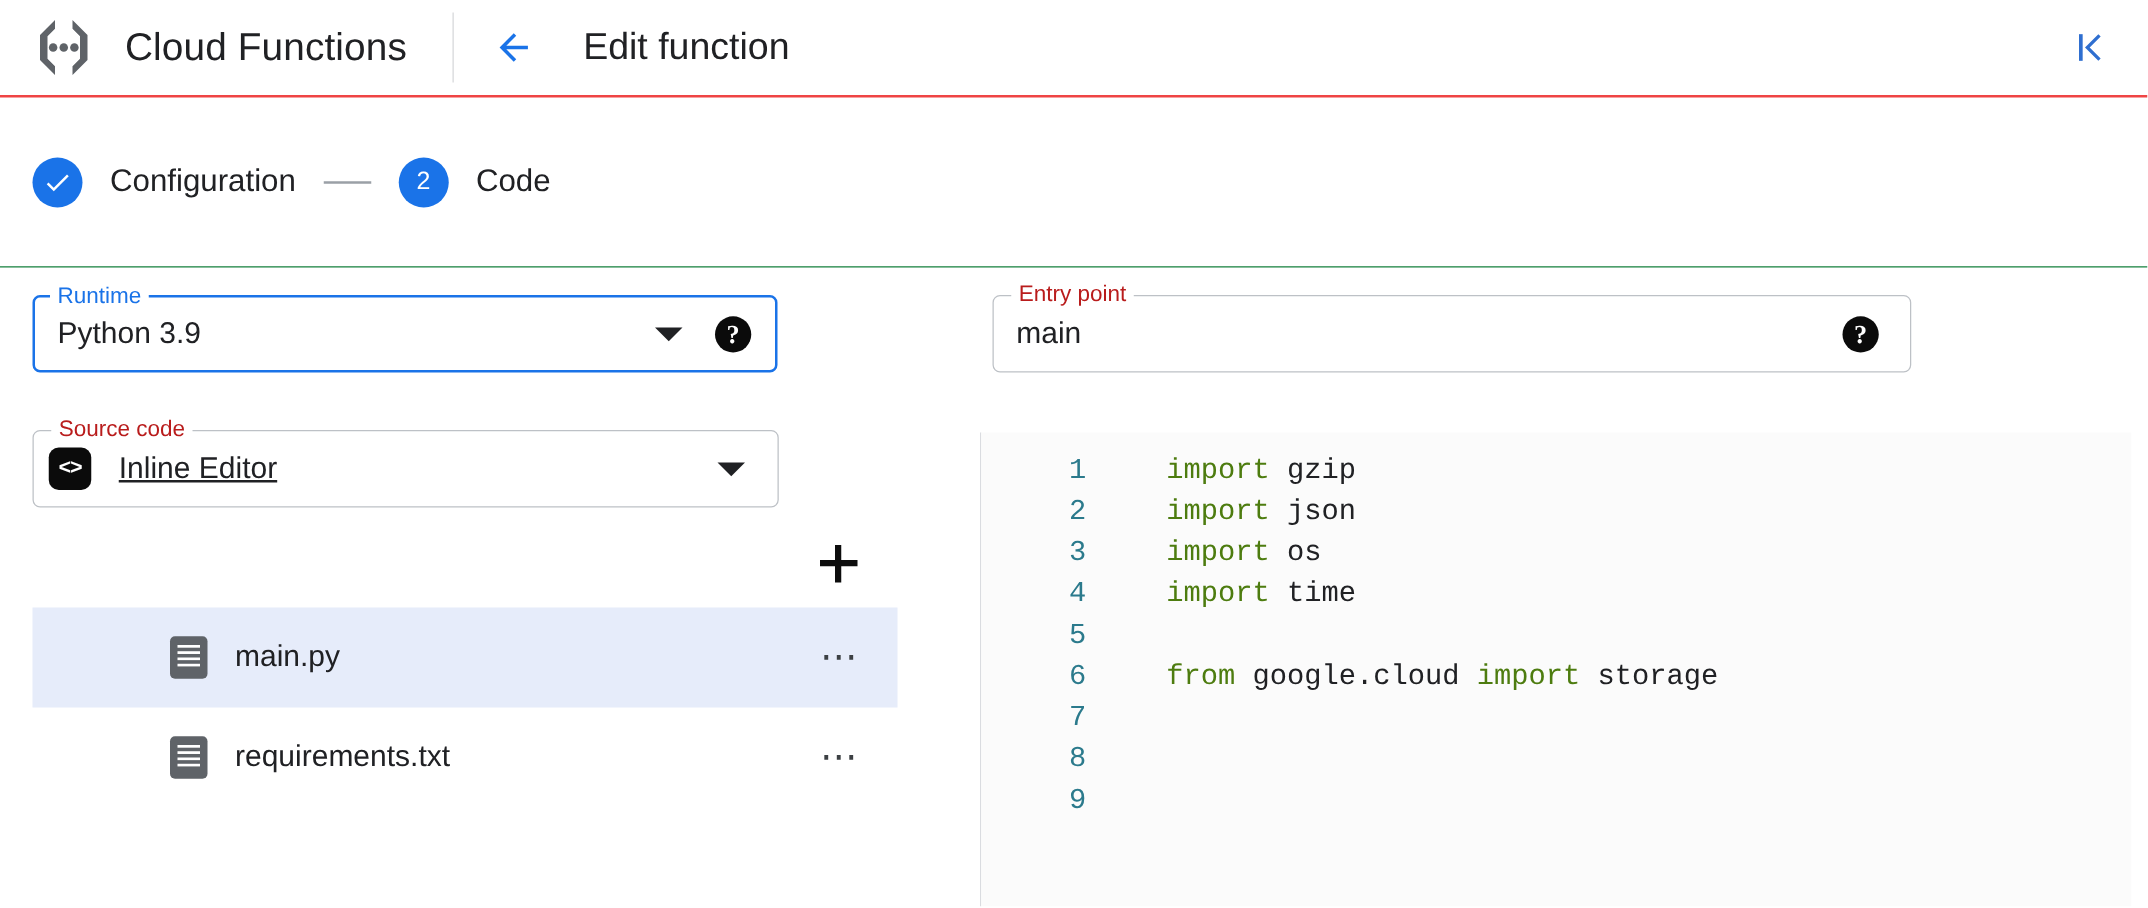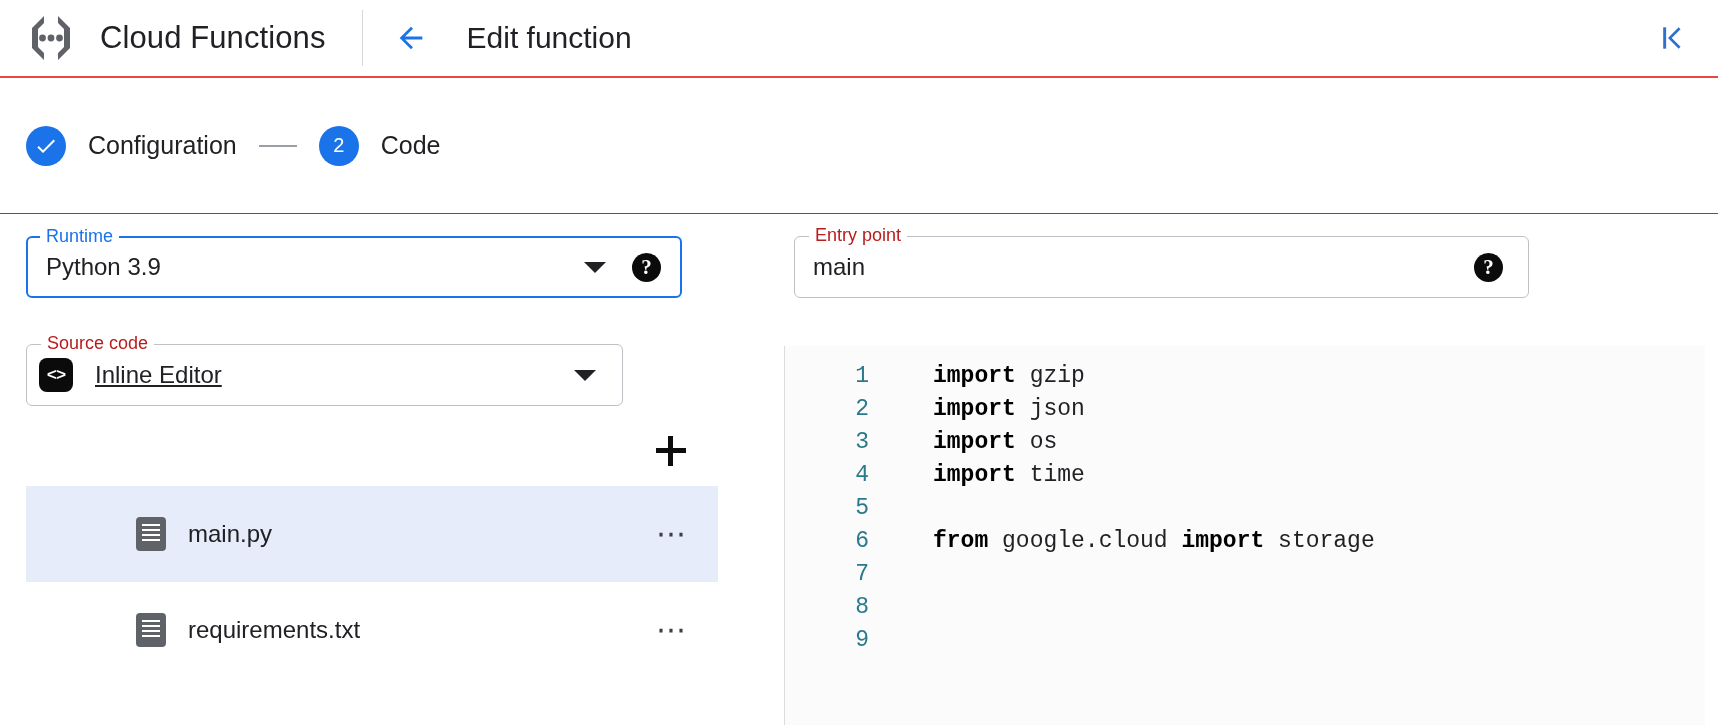--- a/index.html
+++ b/index.html
@@ -206,21 +206,21 @@
     justify-content: center;
     font-size: 17px;
     font-weight: 700;
     font-family: "Liberation Mono", monospace;
     flex: 0 0 auto;
     margin-left: 12px;
     letter-spacing: -1px;
   }
 
   
-  #runtime-field { left: 26px; top: 22px; width: 656px; height: 62px; }
+  #runtime-field { left: 26px; top: 22px; width: 596px; height: 62px; }
   #runtime-field .dropdown-arrow { margin-right: 26px; }
   #runtime-field .help-icon { margin-right: 19px; }
 
   #entrypoint-field { left: 10px; top: 22px; width: 735px; height: 62px; }
   #entrypoint-field .help-icon { margin-right: 25px; }
 
   #source-field { left: 26px; top: 130px; width: 597px; height: 62px; }
   #source-field .dropdown-arrow { margin-right: 26px; }
   #source-field .field-value { padding-left: 22px; }
 
@@ -247,21 +247,21 @@
   }
   .plus-icon::before { left: 0; top: 12px; width: 30px; height: 5px; }
   .plus-icon::after  { top: 0; left: 12px; height: 30px; width: 5px; }
 
   .file-list {
     position: absolute;
     left: 26px; top: 272px;
     width: 692px;
   }
   .file-row {
-    height: 96px;
+    height: 80px;
     display: flex;
     align-items: center;
     cursor: pointer;
     position: relative;
   }
   .file-row.selected { background: #e6ecfa; }
   .file-icon {
     width: 30px; height: 34px;
     border-radius: 4px;
     background: #5f6368;
@@ -314,21 +314,21 @@
   .ln {
     width: 92px;
     text-align: right;
     color: #2b7a8c;
     padding-right: 8px;
     flex: 0 0 auto;
     -webkit-user-select: none;
     user-select: none;
   }
   .code-text { padding-left: 56px; color: #202124; }
-  .kw  { color: #000000; font-weight: bold; }
+  .kw  { color: #4d7c0f; }
   .id  { color: #202124; }
 </style>
 </head>
 <body>
 
 <div class="header">
   <div class="brand">
     <div class="cf-logo">
       <svg viewBox="0 0 54 54" width="54" height="54" aria-hidden="true">
         <path d="M20 5 L8 17 L8 37 L20 49 L20 42 L14 36 L14 18 L20 12 Z" fill="#5f6368"></path>

